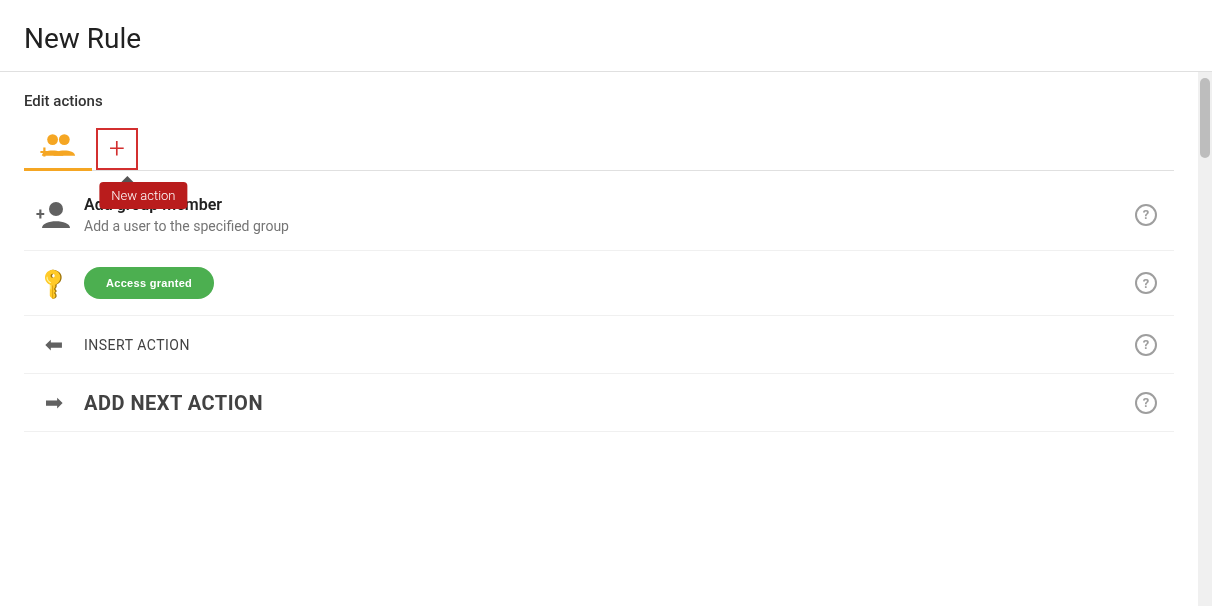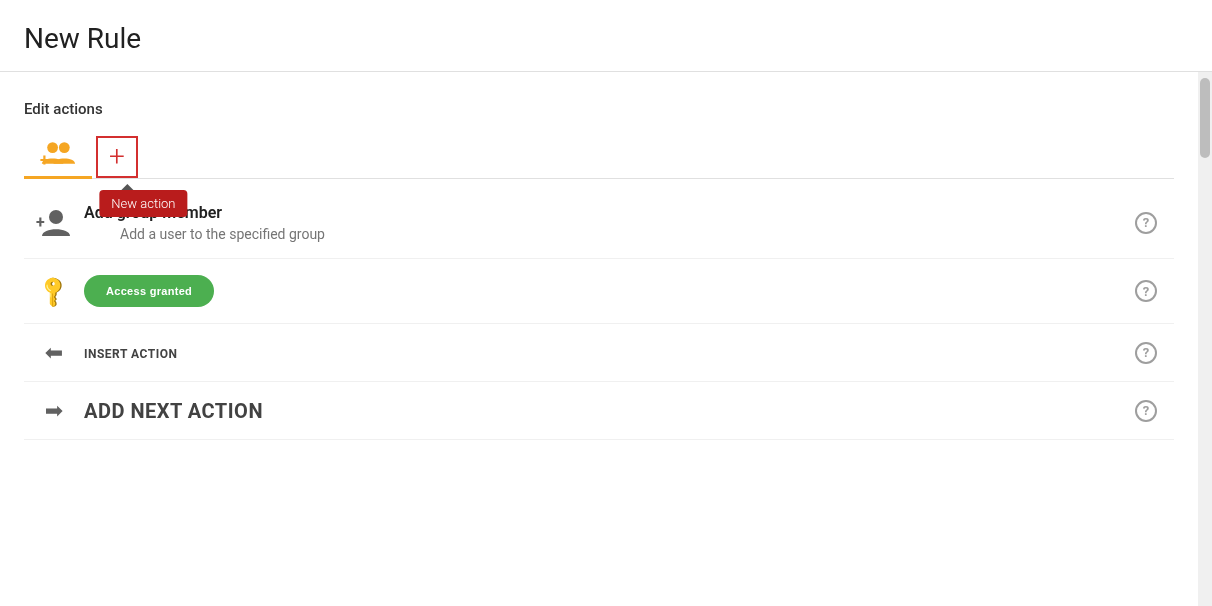--- a/index.html
+++ b/index.html
@@ -44,21 +44,20 @@
       padding: 20px 24px;
       overflow-y: auto;
       position: relative;
     }
 
     .edit-actions-label {
       font-size: 15px;
       font-weight: 500;
       color: #333;
       margin-bottom: 12px;
-      margin-top: 8px;
     }
 
     .tabs-row {
       display: flex;
       align-items: flex-end;
       border-bottom: 1px solid #e0e0e0;
       margin-bottom: 0;
       position: relative;
     }
 
@@ -149,21 +148,20 @@
     .action-title {
       font-size: 16px;
       font-weight: 600;
       color: #212121;
       margin-bottom: 4px;
     }
 
     .action-subtitle {
       font-size: 14px;
       color: #757575;
-      margin-left: 36px;
     }
 
     .action-help {
       width: 40px;
       display: flex;
       align-items: center;
       justify-content: center;
       flex-shrink: 0;
       margin-right: 8px;
     }
@@ -188,22 +186,22 @@
       border: none;
       border-radius: 24px;
       padding: 10px 22px;
       font-size: 11px;
       font-weight: 600;
       cursor: pointer;
       letter-spacing: 0.3px;
     }
 
     .insert-action-label {
-      font-size: 12px;
-      font-weight: 700;
+      font-size: 14px;
+      font-weight: 400;
       color: #424242;
       letter-spacing: 0.5px;
       text-transform: uppercase;
     }
 
     .add-next-label {
       font-size: 20px;
       font-weight: 700;
       color: #424242;
       letter-spacing: 0.5px;

